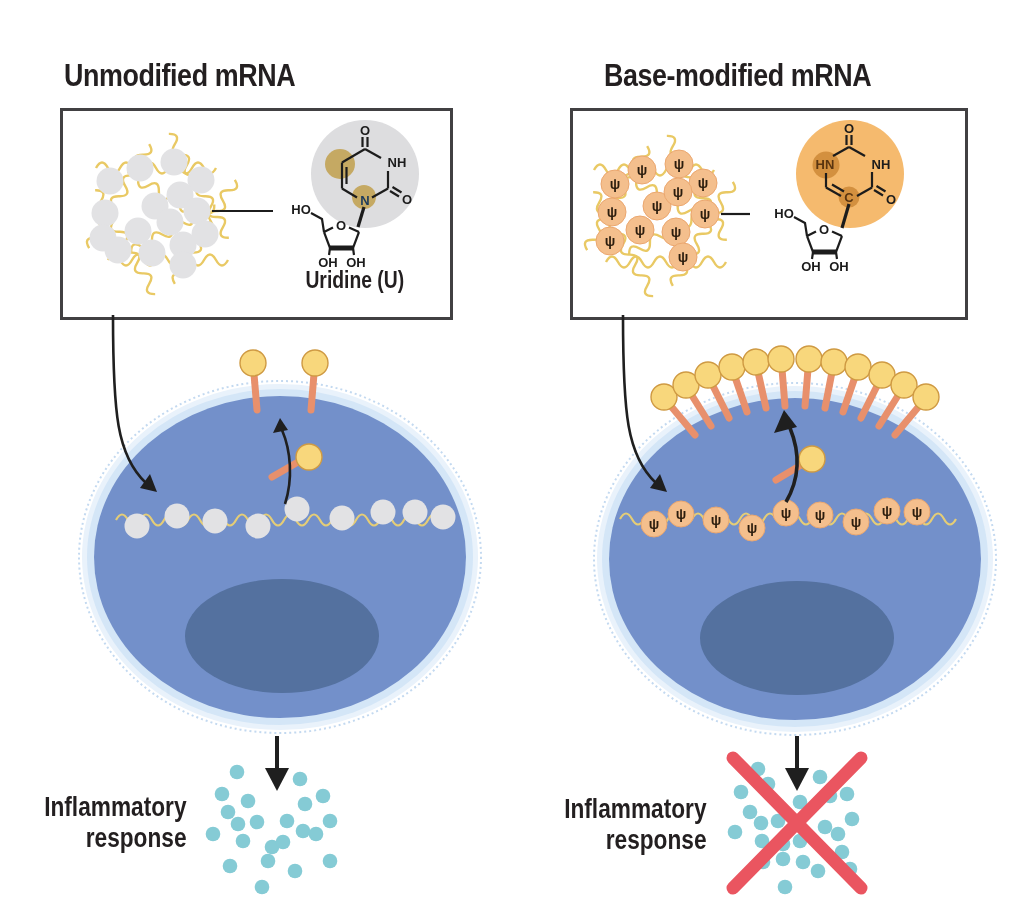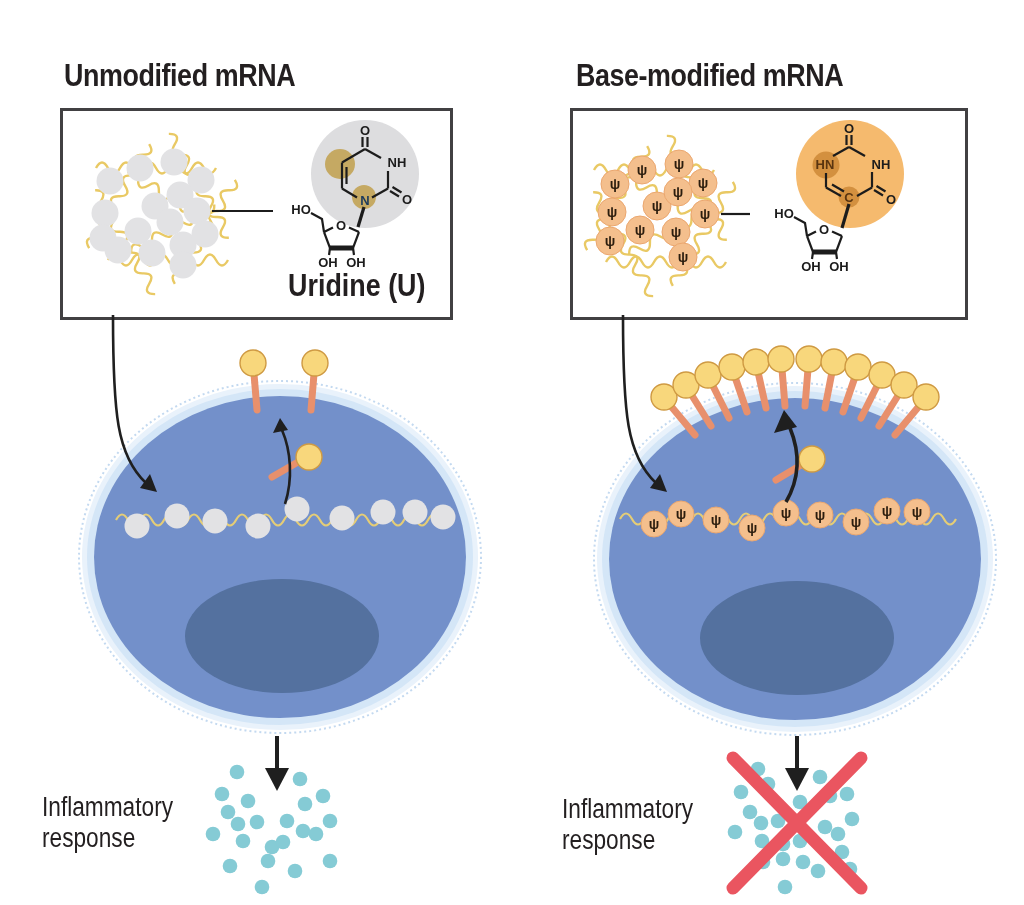--- a/index.html
+++ b/index.html
@@ -3,22 +3,22 @@
 <meta charset="utf-8">
 <style>
   html,body{margin:0;padding:0;background:#ffffff;}
   #stage{position:relative;width:1024px;height:905px;background:#ffffff;overflow:hidden;
          font-family:"Liberation Sans", sans-serif;color:#231f20;margin-top:24px;}
   .abs{position:absolute;}
   .panel-title{font-size:32px;font-weight:bold;letter-spacing:-0.5px;white-space:nowrap;}
   .cond-l{display:inline-block;transform:scaleX(0.84);transform-origin:0 50%;}
   .cond-c{display:inline-block;transform:scaleX(0.84);transform-origin:50% 50%;}
   .cond-r{display:inline-block;transform:scaleX(0.84);transform-origin:100% 50%;}
-  .mol-label{font-size:32px;font-weight:bold;text-align:center;white-space:nowrap;}
-  .resp-label{font-size:27px;font-weight:normal;line-height:31px;white-space:nowrap;}
+  .mol-label{font-size:23px;font-weight:bold;text-align:center;white-space:nowrap;}
+  .resp-label{font-size:27px;font-weight:bold;text-align:right;line-height:31px;white-space:nowrap;}
   .mrna-box{position:absolute;border:3px solid #414042;background:transparent;}
   svg{position:absolute;left:0;top:0;}
   svg text{font-family:"Liberation Sans", sans-serif;}
   .atom{font-size:13px;font-weight:bold;fill:#1c1c1c;text-anchor:middle;}
   .atom-hl{fill:#5a3510;}
   .atom-n{fill:#1b3a5c;}
   .psi-t{font-size:14px;font-weight:bold;fill:#2b1d0e;text-anchor:middle;}
   .bond{stroke:#1c1c1c;stroke-width:2.2;fill:none;}
   .bold-bond{stroke:#1c1c1c;stroke-width:5;fill:none;}
   .wedge{stroke:#1c1c1c;stroke-width:3.2;fill:none;}
@@ -33,21 +33,21 @@
 </style>
 </head>
 <body>
 
 <div id="stage">
 
   <div class="mrna-box" style="left:60px;top:84px;width:387px;height:206px;"></div>
   <div class="mrna-box" style="left:570px;top:84px;width:392px;height:206px;"></div>
 
   <div class="abs panel-title" style="left:64px;top:33px;"><span class="cond-l">Unmodified mRNA</span></div>
-  <div class="abs panel-title" style="left:576px;top:33px;"><span class="cond-l">Base-modified mRNA</span></div>
+  <div class="abs panel-title" style="left:604px;top:33px;"><span class="cond-l">Base-modified mRNA</span></div>
 
   <div class="abs mol-label" style="left:275px;top:243px;width:160px;"><span class="cond-c">Uridine (U)</span></div>
 
   <div class="abs resp-label" style="left:17px;top:768px;width:160px;">
     <span class="cond-r"><span>Inflammatory</span><br><span>response</span></span>
   </div>
   <div class="abs resp-label" style="left:537px;top:770px;width:160px;">
     <span class="cond-r"><span>Inflammatory</span><br><span>response</span></span>
   </div>
 

